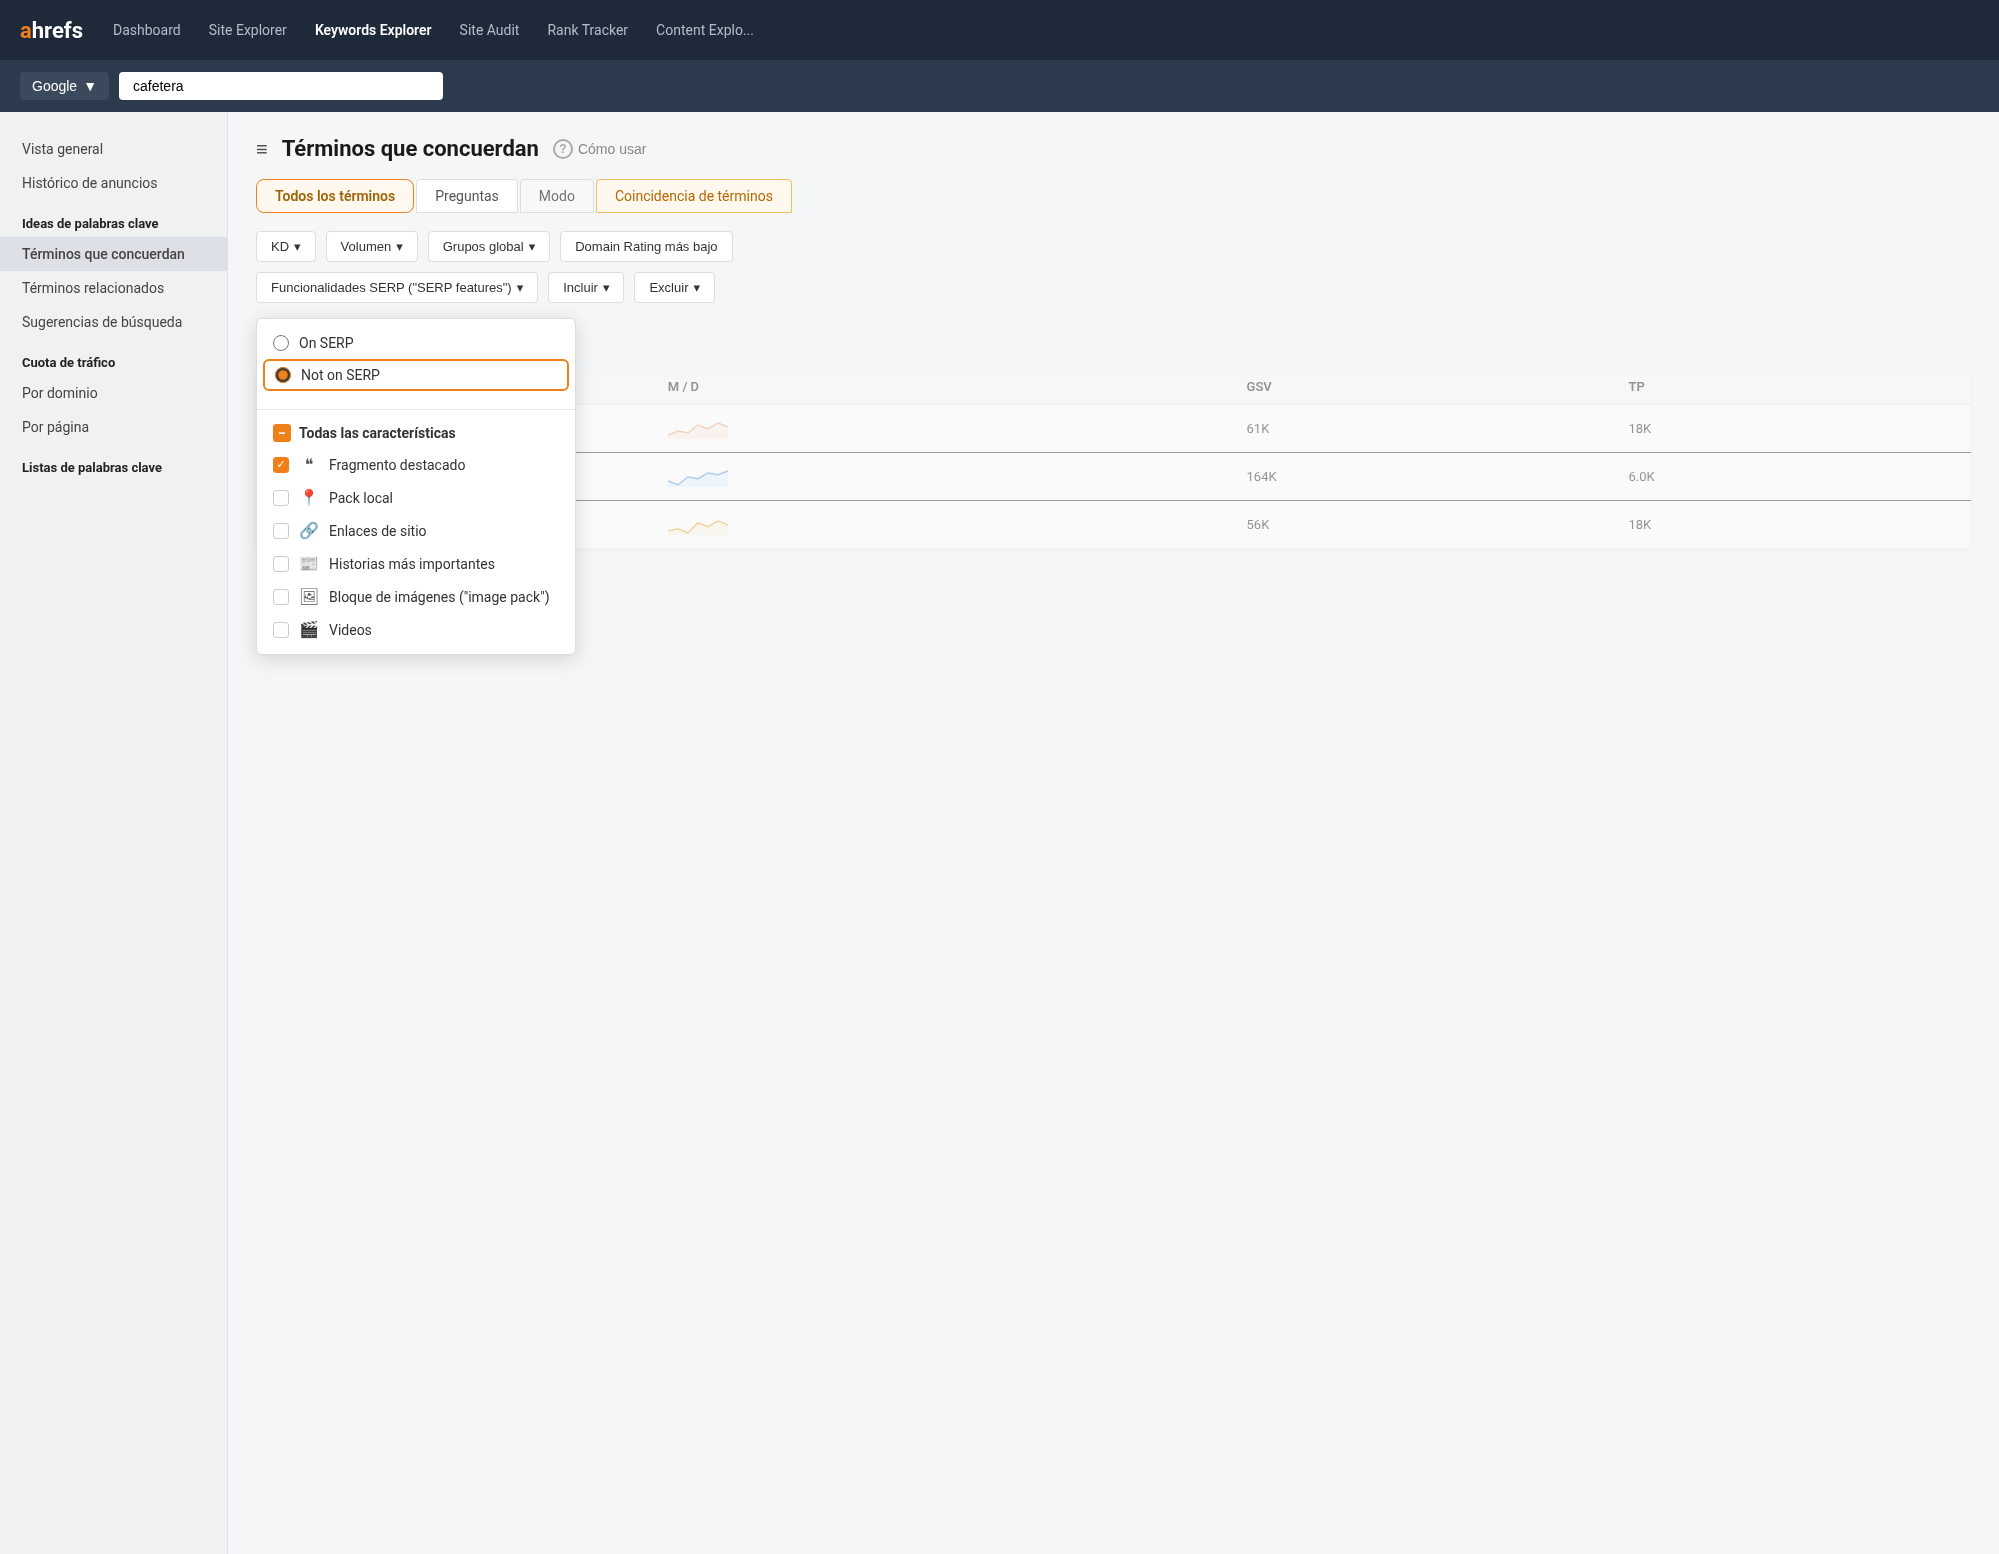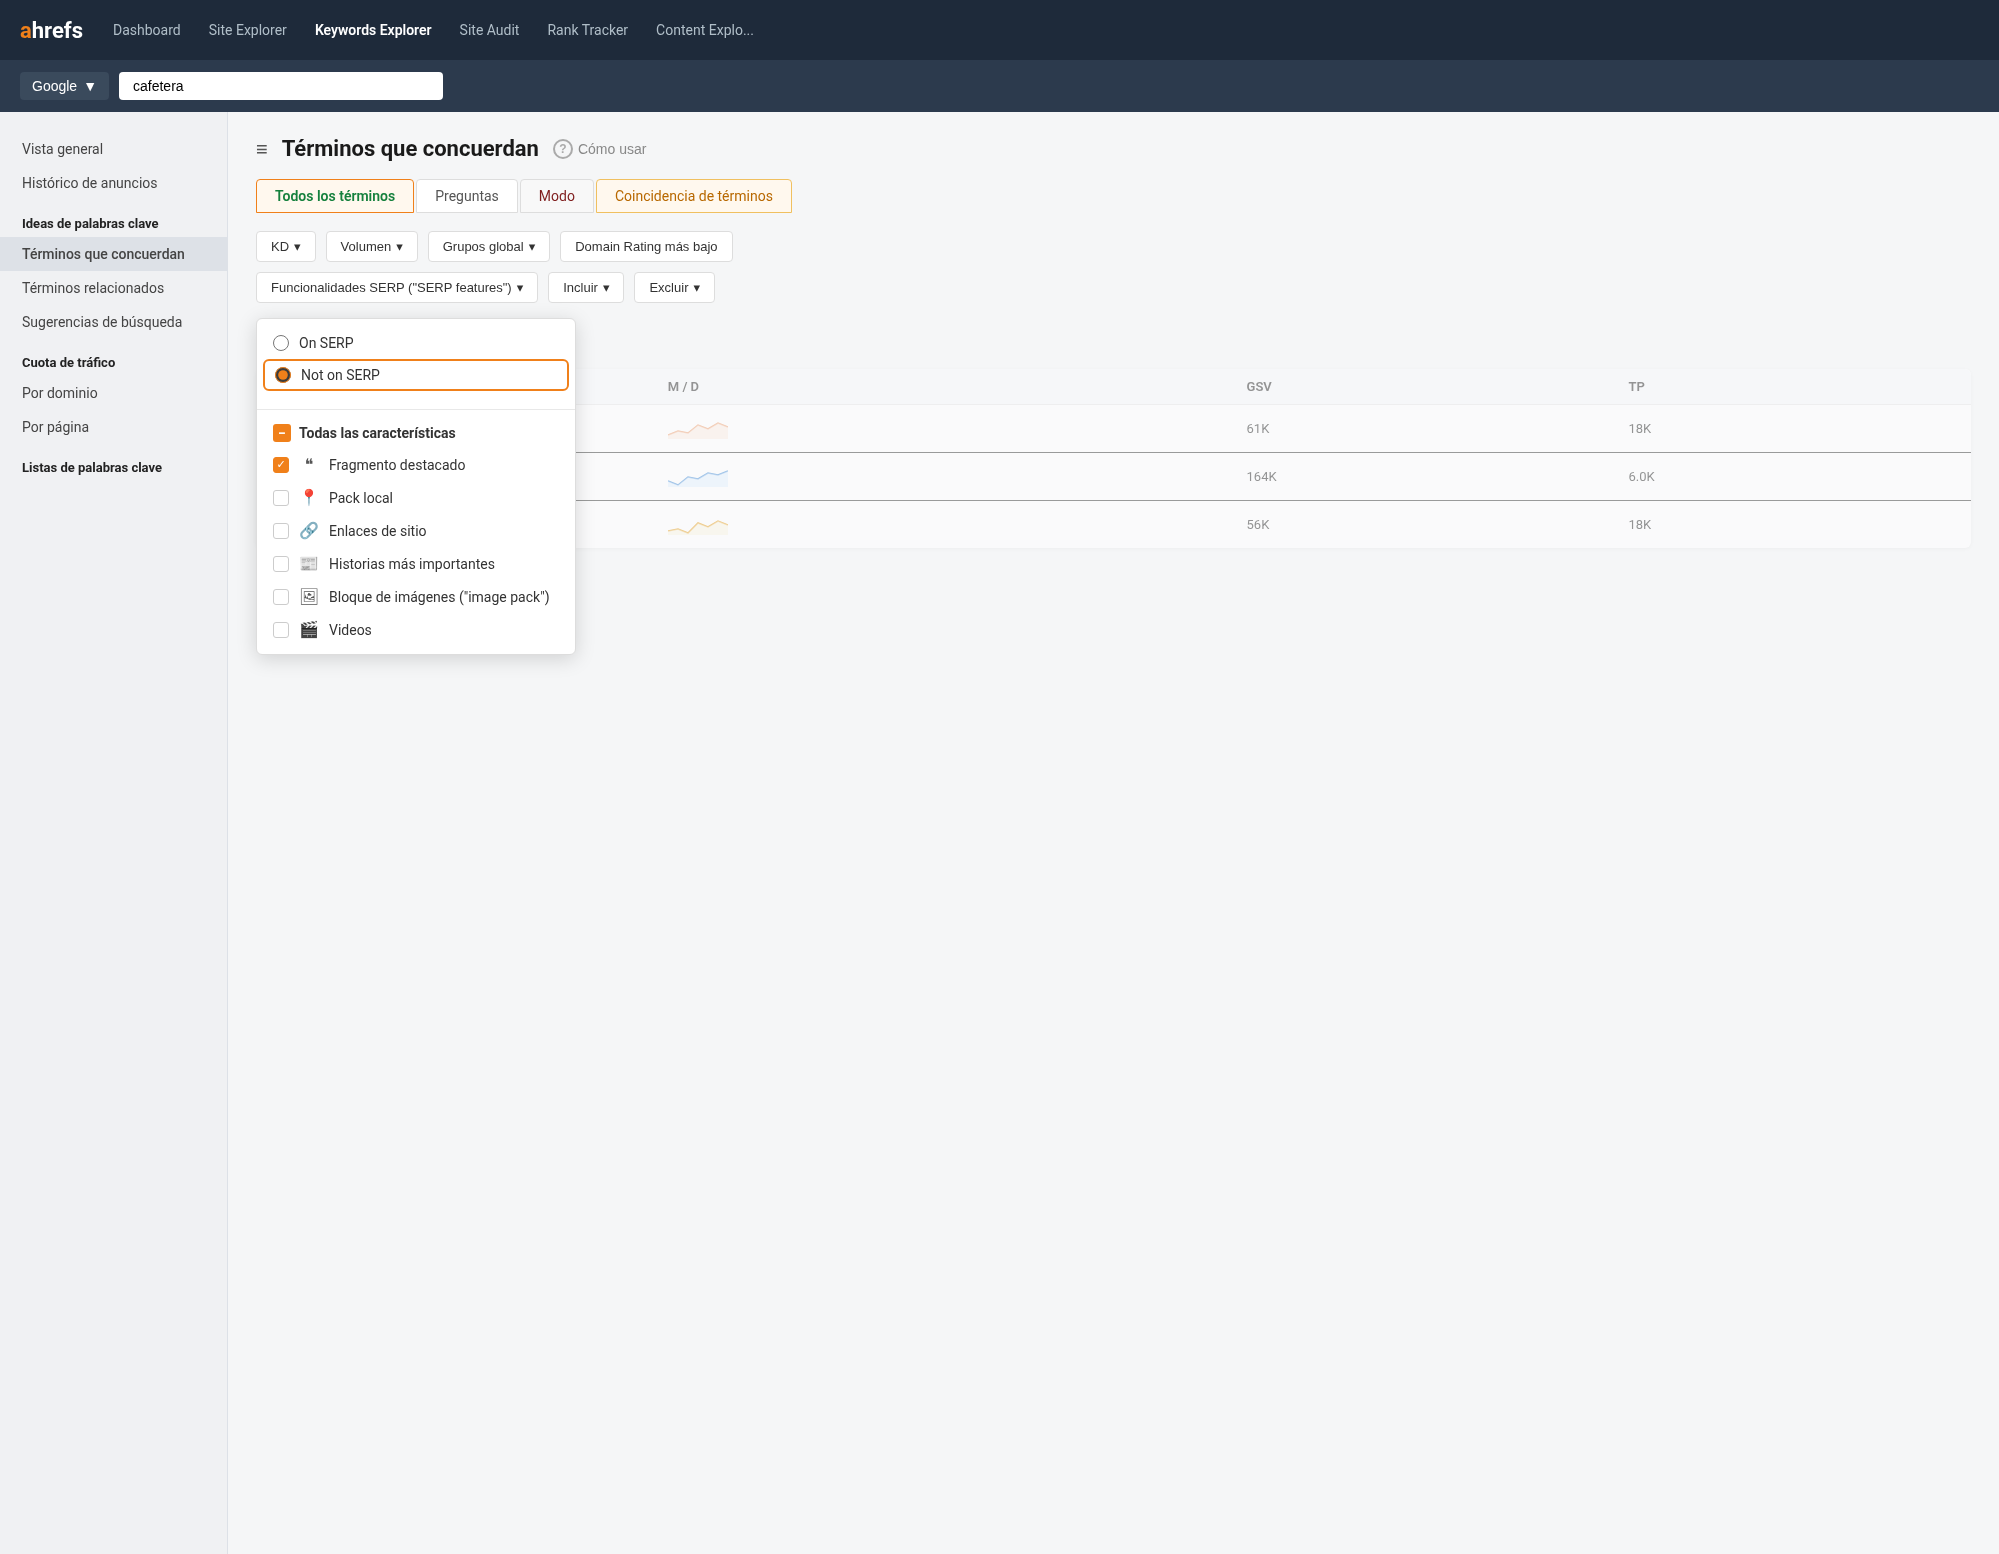--- a/index.html
+++ b/index.html
@@ -160,25 +160,26 @@
       font-size: 14px;
       border-radius: 4px 4px 0 0;
       border: 1px solid #ddd;
       background: white;
       color: #555;
       margin-right: 2px;
     }
     .tab.active {
       background: #fff8ee;
       border-color: #f0801a;
-      color: #15803d;
+      color: #a16207;
       font-weight: 600;
+      border-radius: 8px;
     }
     .tab.disabled {
-      color: #7f1d1d;
+      color: #737373;
       background: #f8f8f8;
     }
 
     
     .filters-row {
       display: flex;
       gap: 10px;
       margin-bottom: 10px;
       flex-wrap: wrap;
     }

